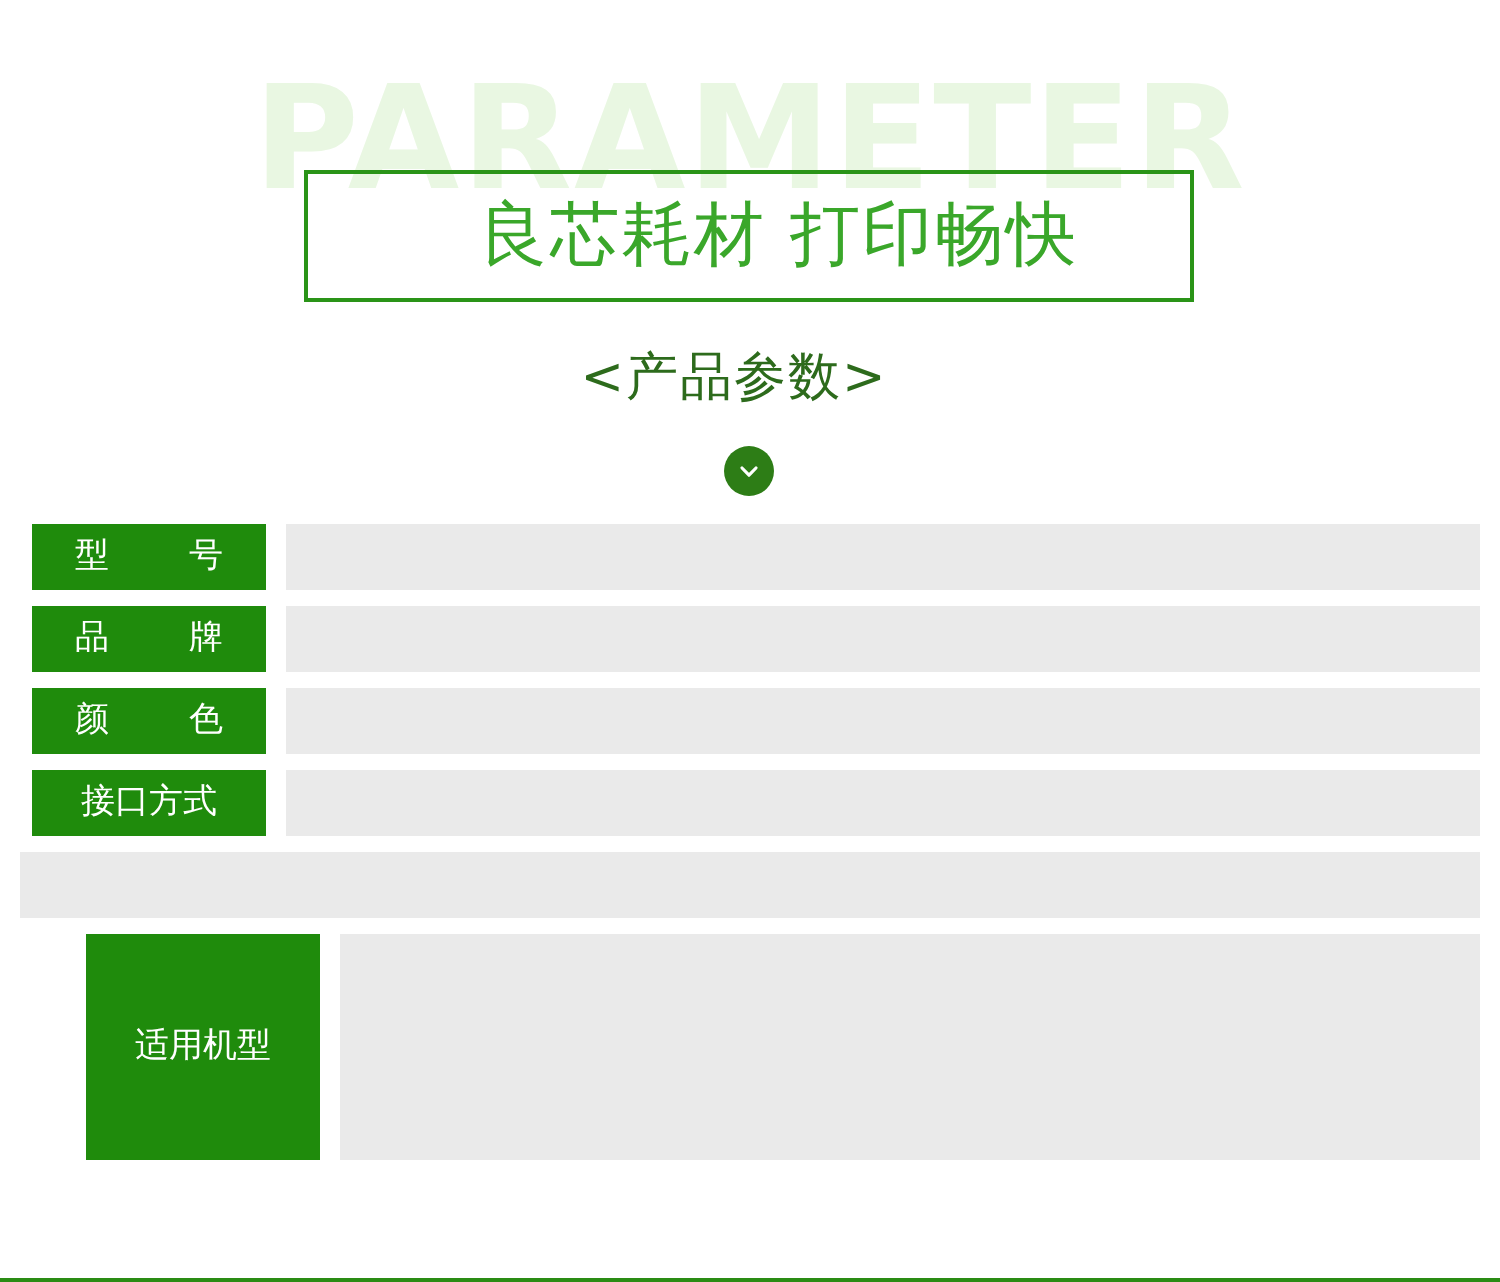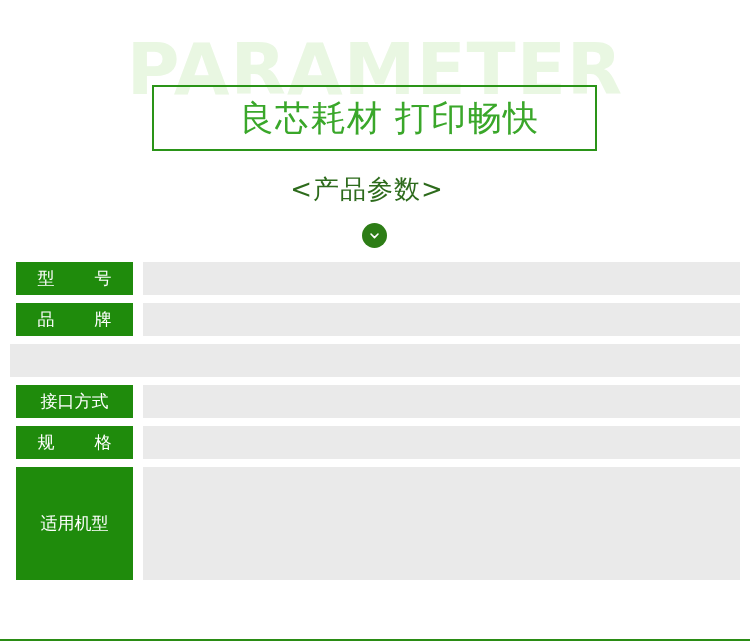--- a/index.html
+++ b/index.html
@@ -106,21 +106,21 @@
     left: 0;
     top: 262px;
     width: 750px;
   }
 
   .spec-row {
     display: flex;
     align-items: stretch;
     margin-bottom: 8px;
   }
-  .spec-row:last-child { margin-bottom: 0; }
+  .spec-row:last-child { margin-bottom: 0; margin-left: 27px; }
 
   .spec-label {
     box-sizing: border-box;
     margin-left: 16px;
     width: 117px;
     flex: 0 0 117px;
     background: #1f8b0c;
     color: #ffffff;
     font-size: 17px;
     line-height: 1;
@@ -195,34 +195,34 @@
     </div>
 
     <div class="spec-row row-std">
       <div class="spec-label">
         <span class="lbl">品　　牌</span>
       </div>
       <div class="spec-value"></div>
     </div>
 
     <div class="spec-row row-std">
+      <div class="spec-label">
+        <span class="lbl">颜　　色</span>
+      </div>
       <div class="spec-value"></div>
     </div>
 
     <div class="spec-row row-std">
       <div class="spec-label wide">
         <span class="lbl">接口方式</span>
       </div>
       <div class="spec-value"></div>
     </div>
 
     <div class="spec-row row-std">
-      <div class="spec-label">
-        <span class="lbl">规　　格</span>
-      </div>
       <div class="spec-value"></div>
     </div>
 
     <div class="spec-row row-tall">
       <div class="spec-label wide">
         <span class="lbl">适用机型</span>
       </div>
       <div class="spec-value"></div>
     </div>
 

